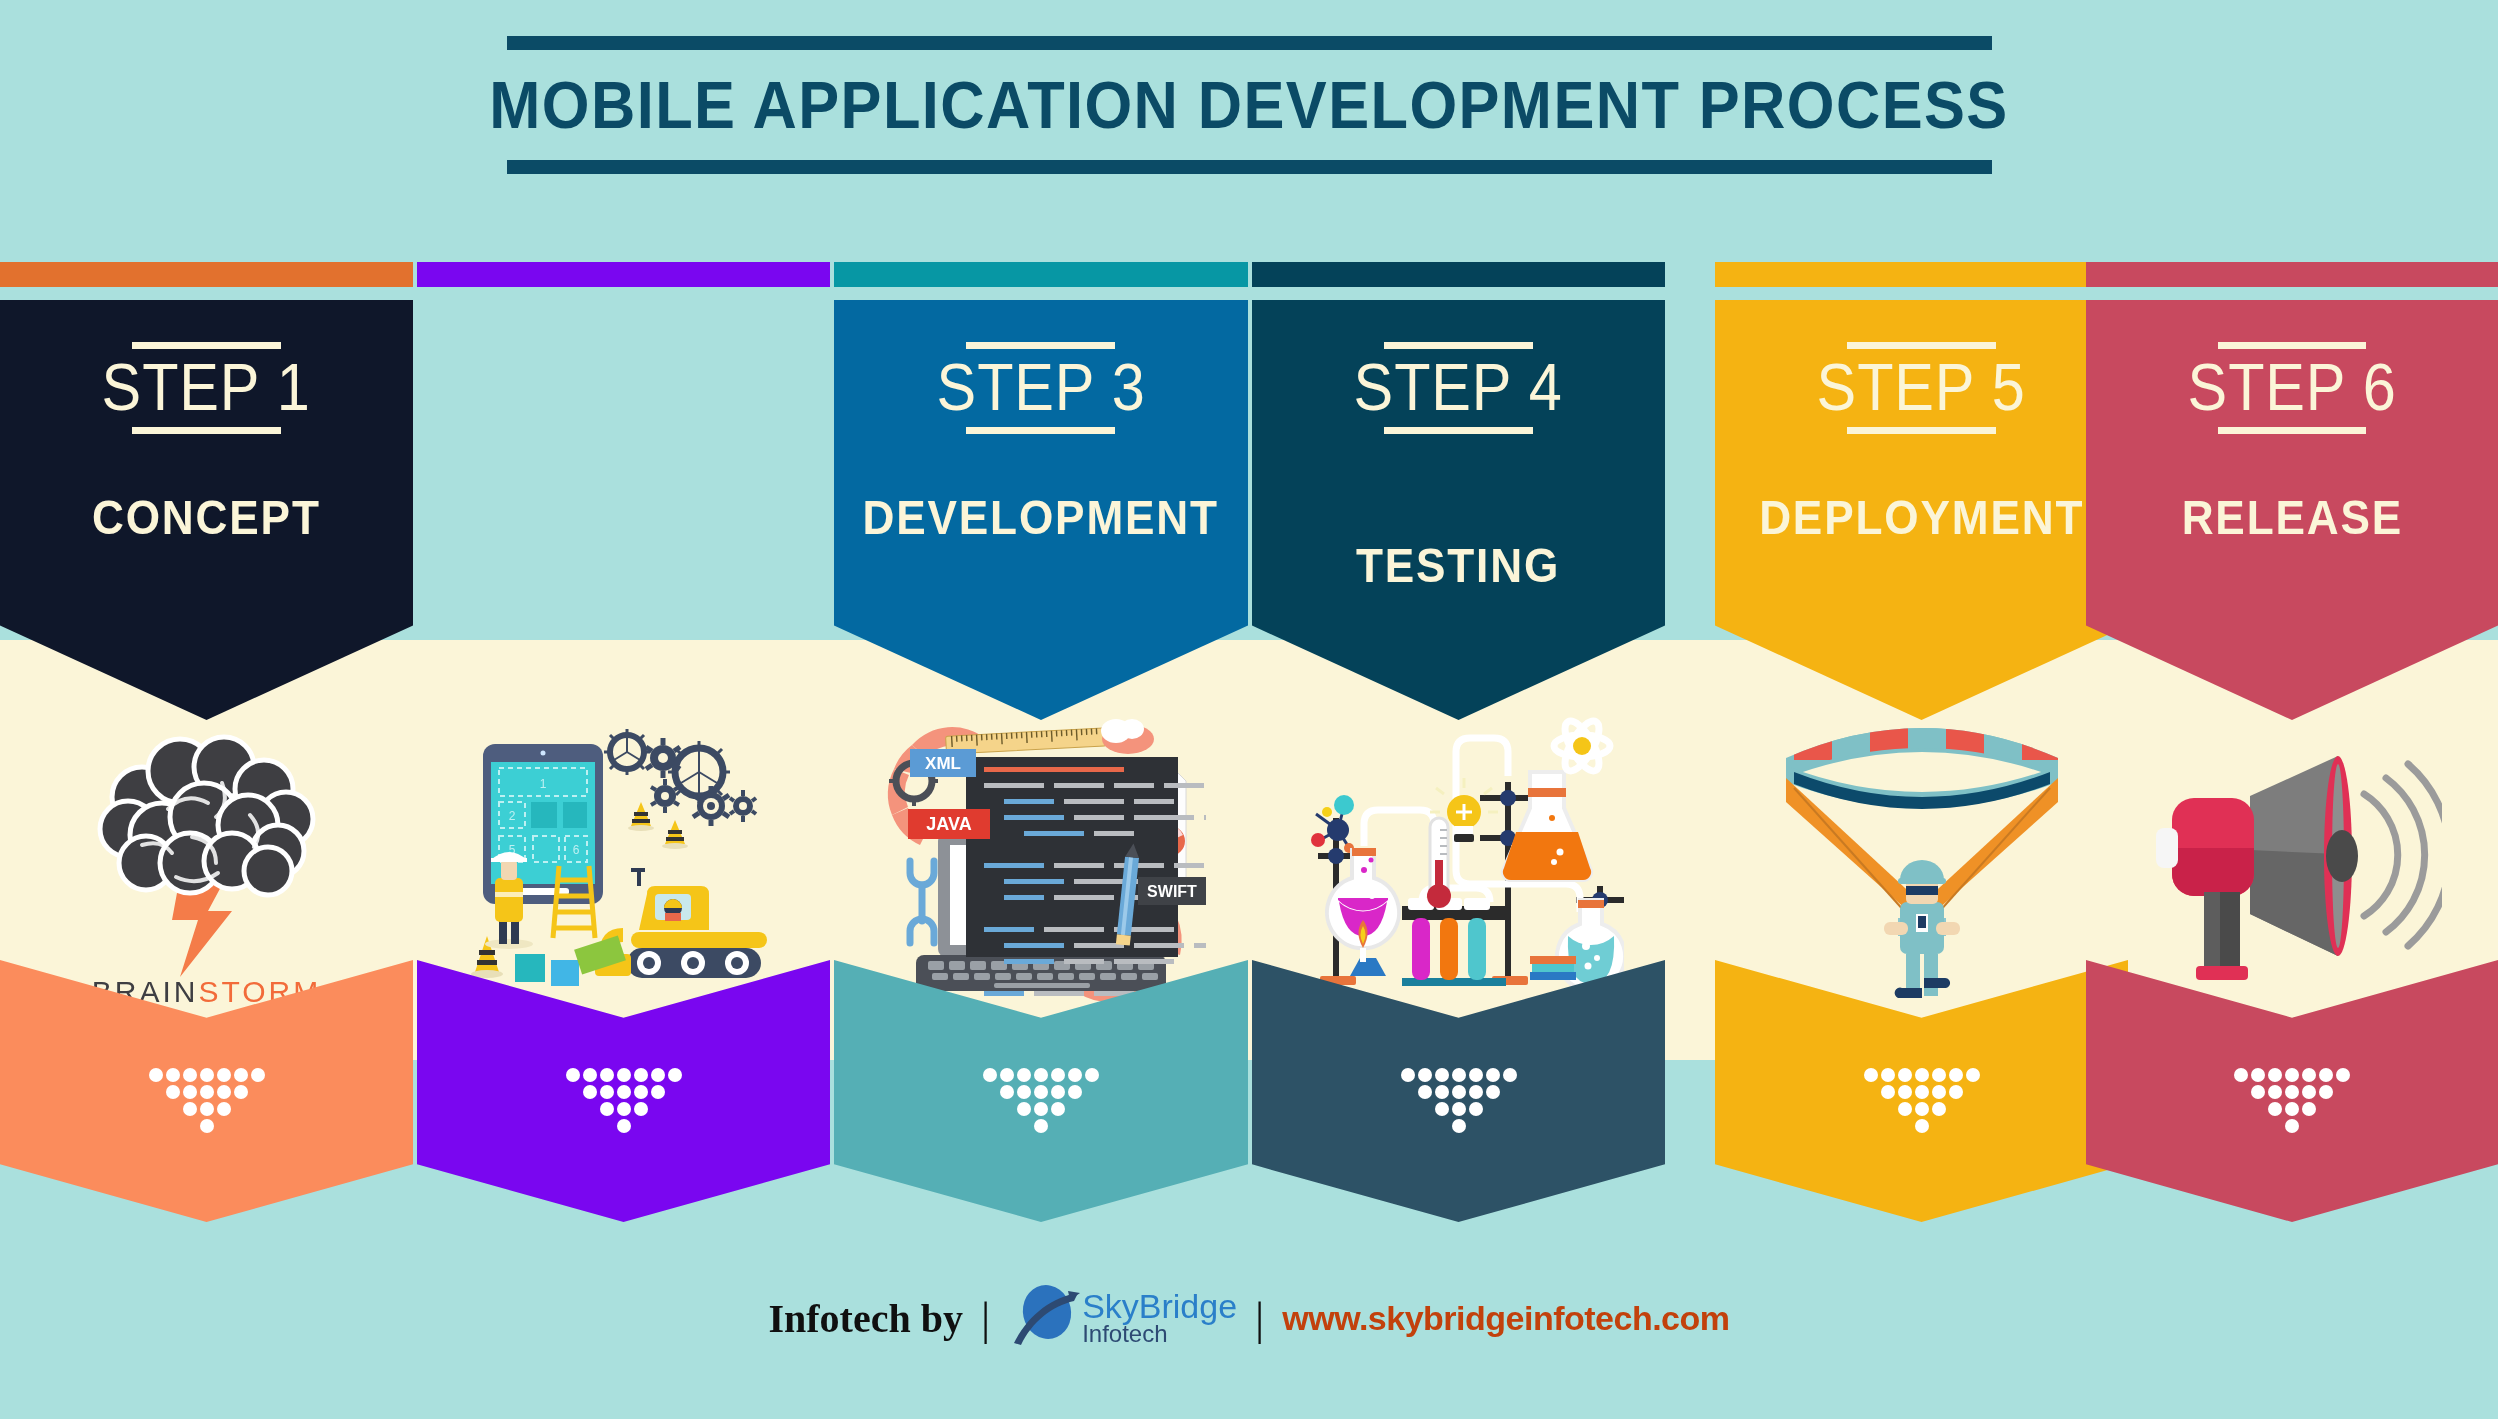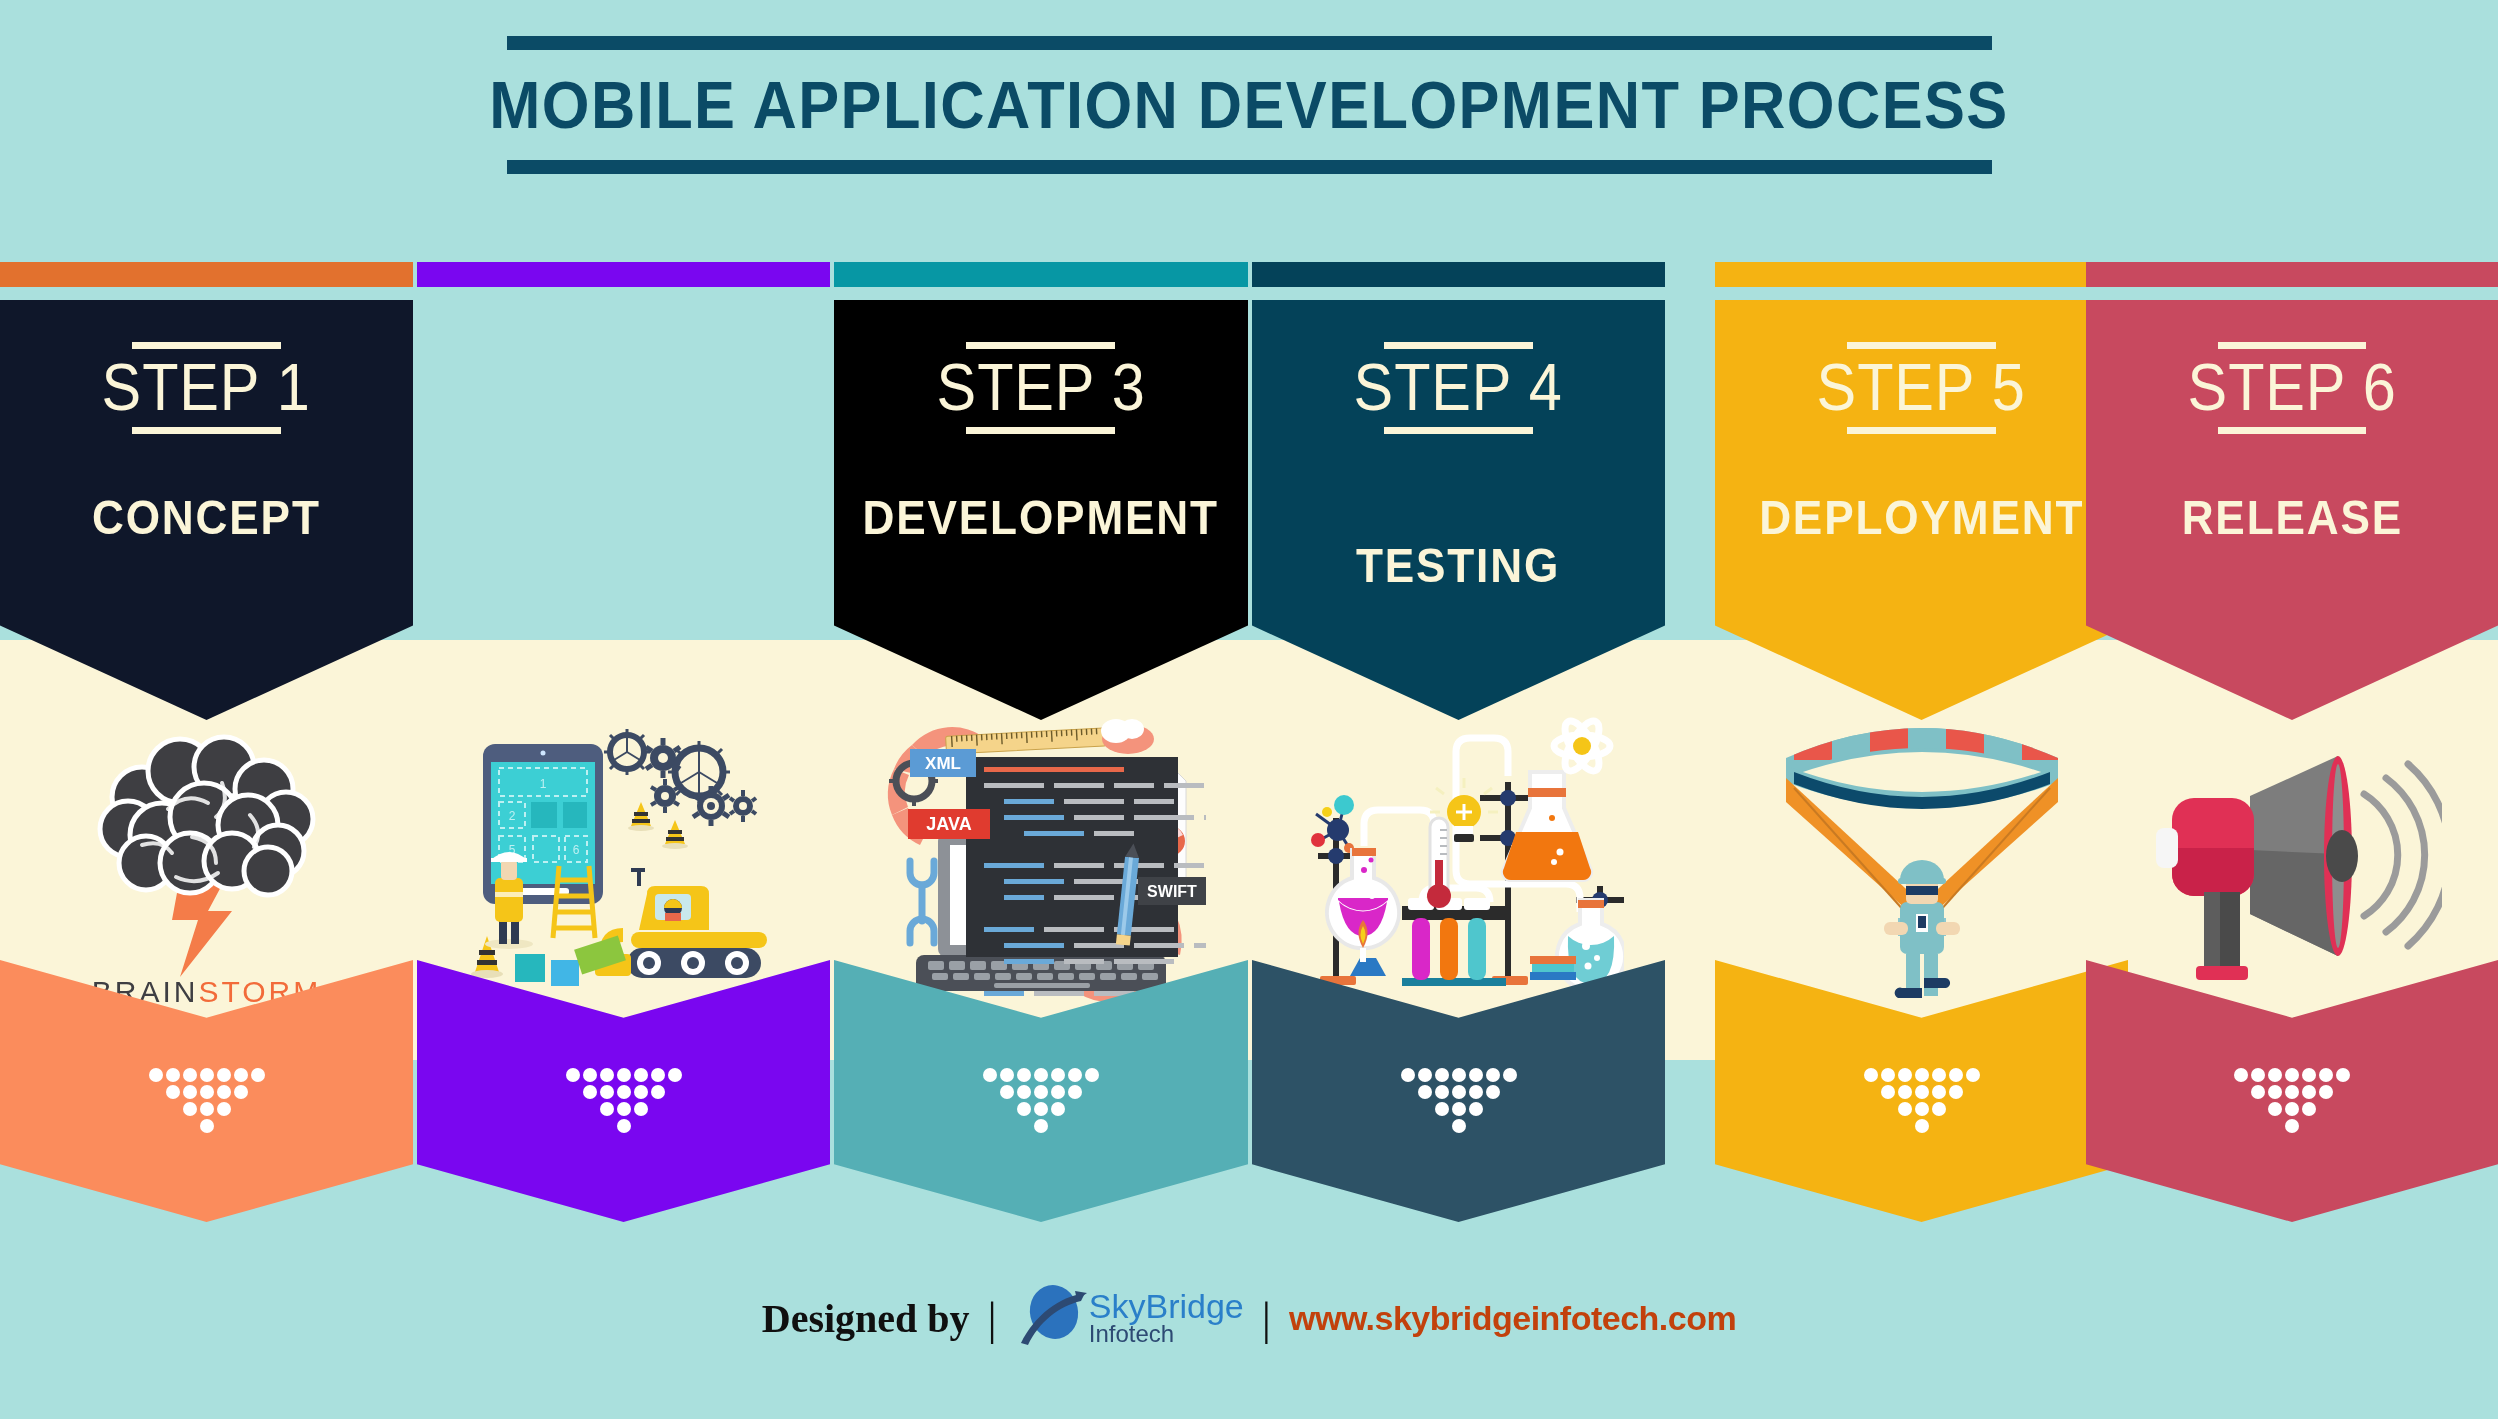--- a/index.html
+++ b/index.html
@@ -400,21 +400,21 @@
             <div class="dot"></div>
           </div>
           <div class="dotrow">
             <div class="dot"></div>
           </div>
         </div>
       </div>
     </div>
     <div class="col" style="left: 834px; width: 414px;">
       <div class="topbar" style="background: rgb(7, 151, 164);"></div>
-      <div class="headblock" style="background: #000000;">
+      <div class="headblock" style="background: #0369a1;">
         <div class="step-no-wrap">
        <div class="hr-top" style="width:149px"></div>
        <div class="step-no">STEP 3</div>
        <div class="hr-bot" style="width:149px"></div>
      </div>
      <div class="step-name">DEVELOPMENT</div>
       </div>
       <div class="art">
         <svg width="330" height="300" viewBox="0 0 330 300">
     <g fill="#f4937c">
@@ -962,21 +962,21 @@
           </div>
           <div class="dotrow">
             <div class="dot"></div>
           </div>
         </div>
       </div>
     </div>
   </div>
 
 <div id="footer">
-  <span id="designed-by">Designed by</span>
+  <span id="designed-by">Infotech by</span>
   <span class="pipe">|</span>
   <span id="logo">
     <span>
       <svg width="74" height="74" viewBox="0 0 74 74">
         <ellipse cx="39" cy="33" rx="24" ry="27" fill="#2b72bd" transform="rotate(-12 39 33)"></ellipse>
         <path d="M6 64 C20 36 44 18 70 14 L66 22 C44 27 24 43 13 66 Z" fill="#2d4a73"></path>
         <path d="M60 12 L72 14 L62 21 Z" fill="#2d4a73"></path>
       </svg>
     </span>
     <span id="logo-text">

